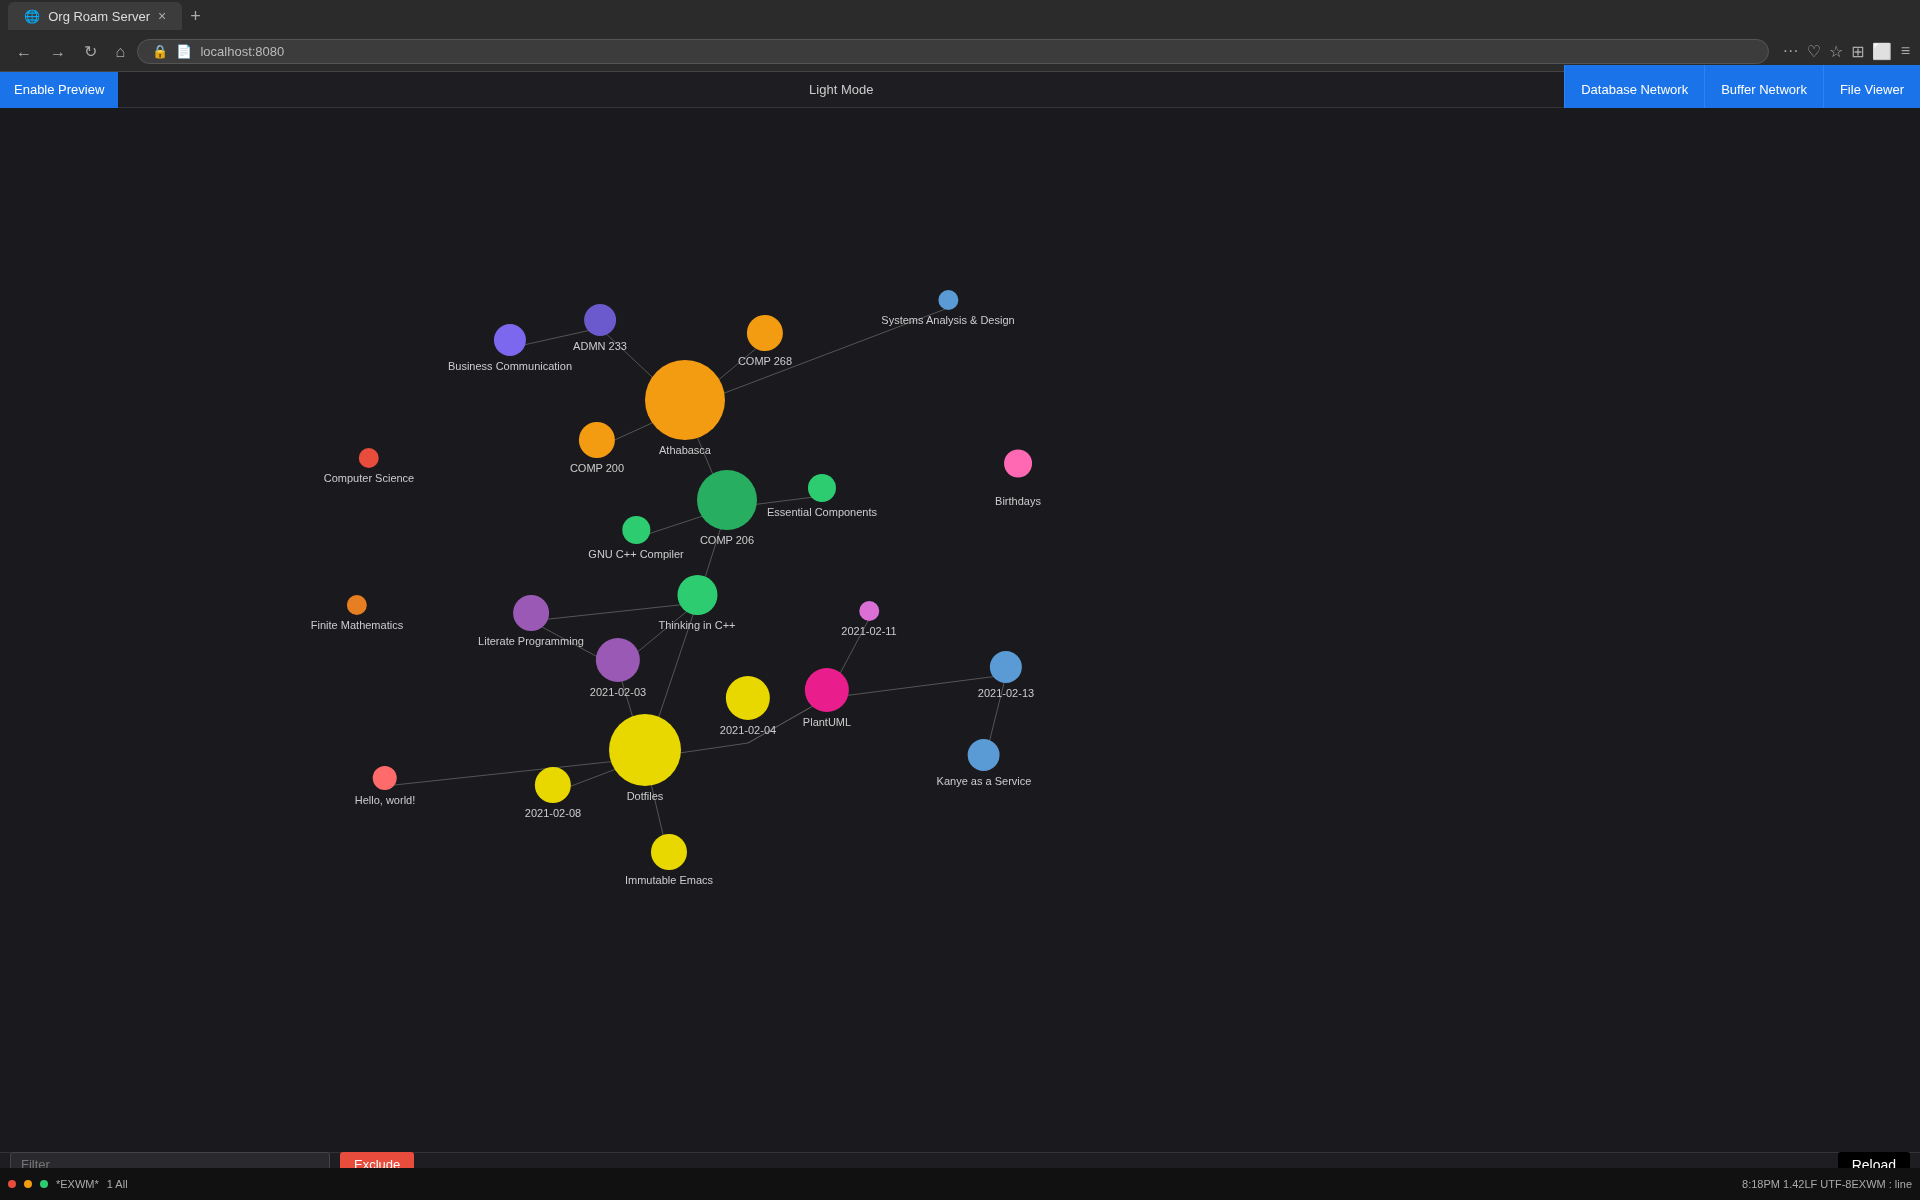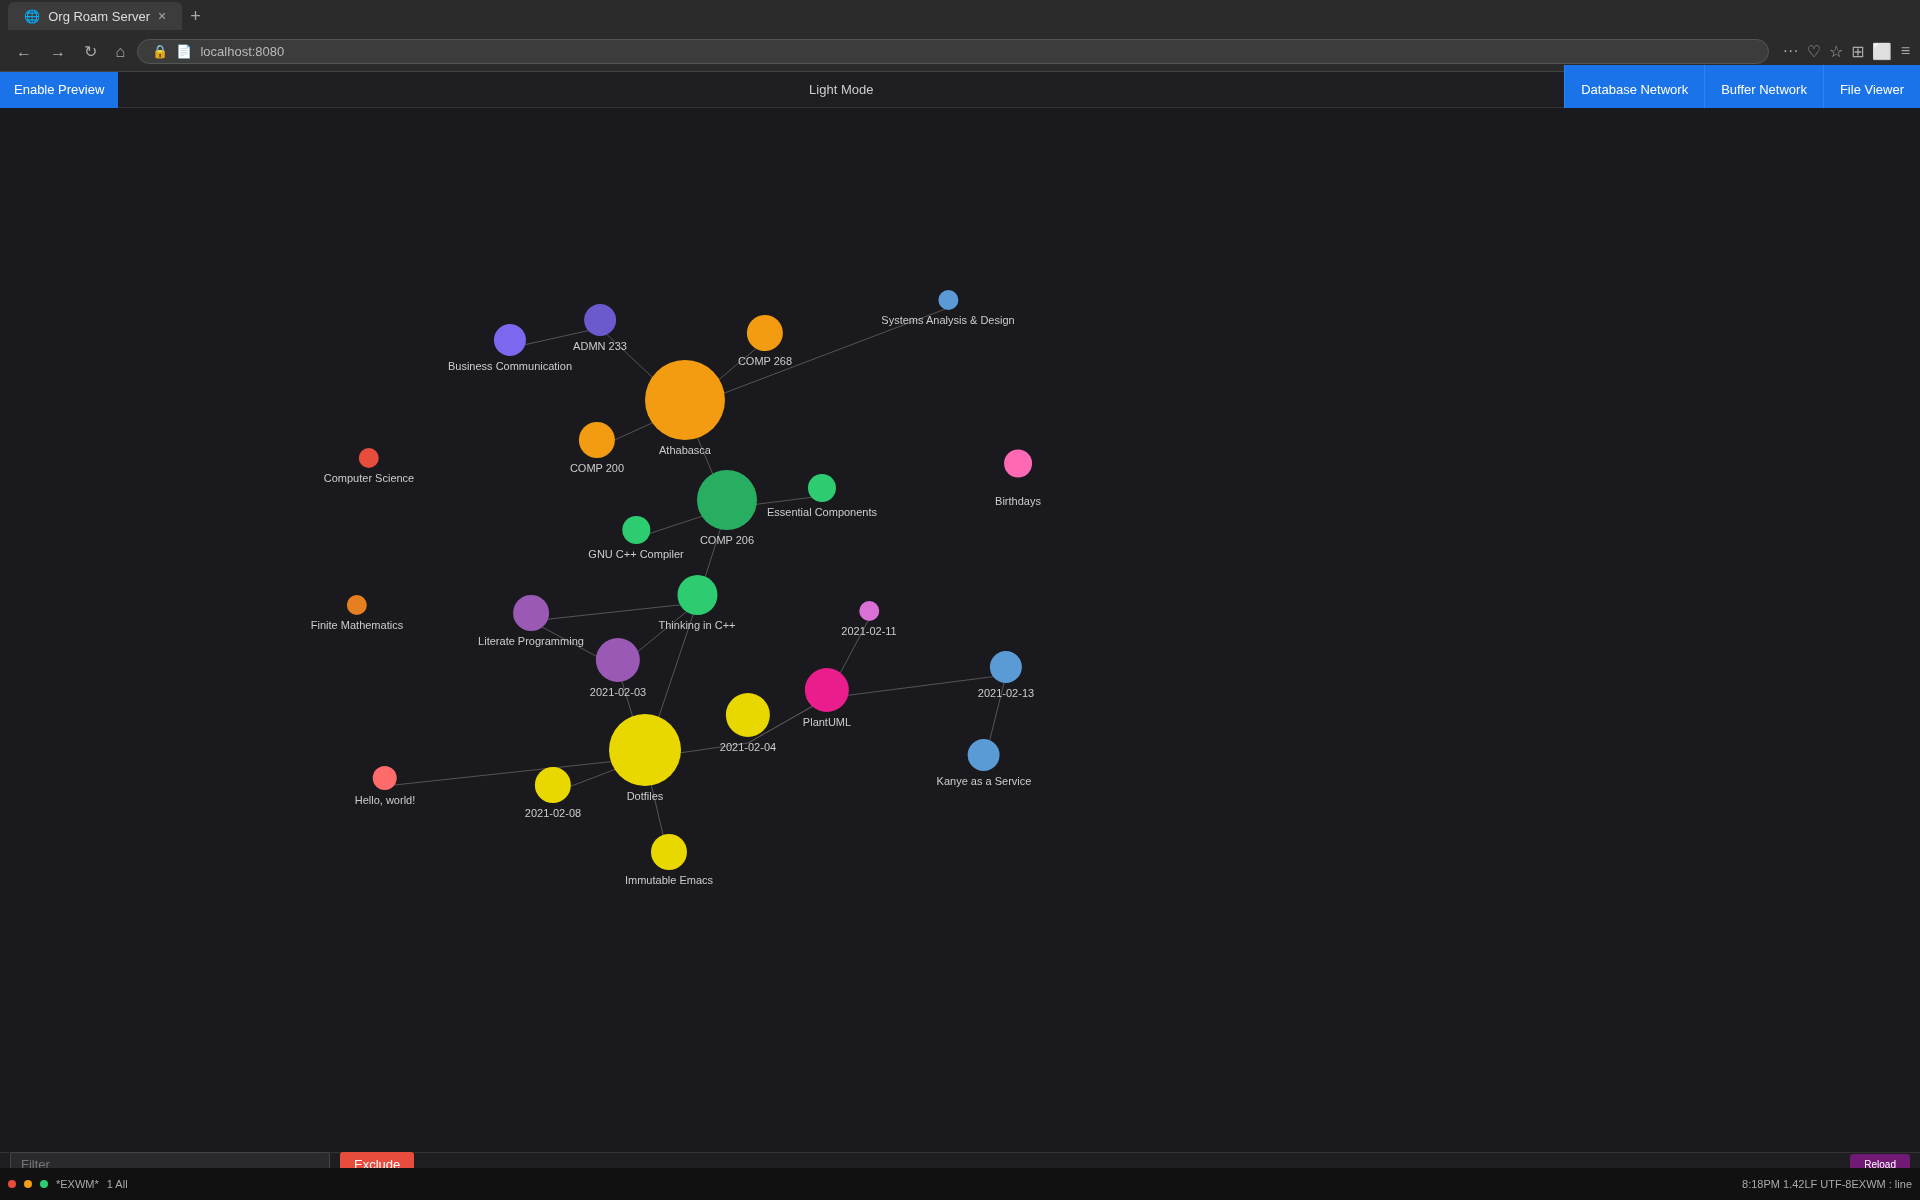--- a/index.html
+++ b/index.html
@@ -146,27 +146,27 @@
     .btn-exclude {
       background: #e74c3c;
       color: white;
       border: none;
       padding: 5px 14px;
       border-radius: 3px;
       cursor: pointer;
       font-size: 13px;
     }
     .btn-reload {
-      background: #701a75;
+      background: #000000;
       color: white;
       border: none;
       padding: 5px 14px;
       border-radius: 3px;
       cursor: pointer;
-      font-size: 10px;
+      font-size: 14px;
       margin-left: auto;
     }
 
     
     .status-bar {
       position: fixed;
       bottom: 0;
       left: 0;
       right: 0;
       height: 32px;
@@ -323,21 +323,21 @@
         <div class="node-label">PlantUML</div>
       </div>
       <div class="node" style="left: 1006px; top: 567px;">
         <div class="node-circle" style="width: 32px; height: 32px; background: rgb(91, 155, 213);"></div>
         <div class="node-label">2021-02-13</div>
       </div>
       <div class="node" style="left: 645px; top: 650px;">
         <div class="node-circle" style="width: 72px; height: 72px; background: rgb(232, 216, 0);"></div>
         <div class="node-label">Dotfiles</div>
       </div>
-      <div class="node" style="left: 748px; top: 615px;">
+      <div class="node" style="left: 748px; top: 598px;">
         <div class="node-circle" style="width: 44px; height: 44px; background: rgb(232, 216, 0);"></div>
         <div class="node-label">2021-02-04</div>
       </div>
       <div class="node" style="left: 984px; top: 655px;">
         <div class="node-circle" style="width: 32px; height: 32px; background: rgb(91, 155, 213);"></div>
         <div class="node-label">Kanye as a Service</div>
       </div>
       <div class="node" style="left: 385px; top: 678px;">
         <div class="node-circle" style="width: 24px; height: 24px; background: rgb(255, 107, 107);"></div>
         <div class="node-label">Hello, world!</div>

